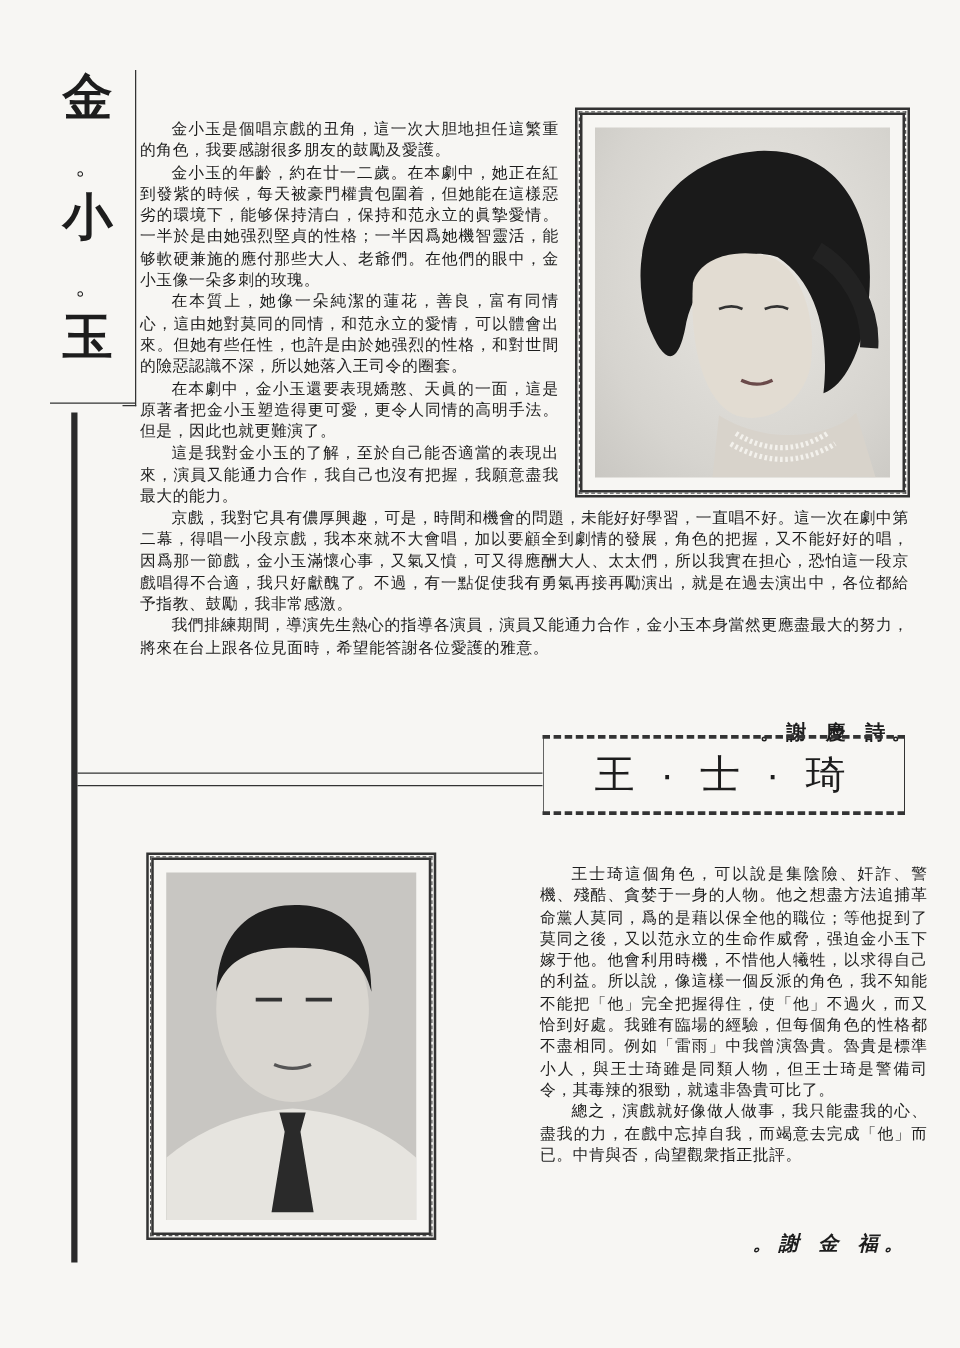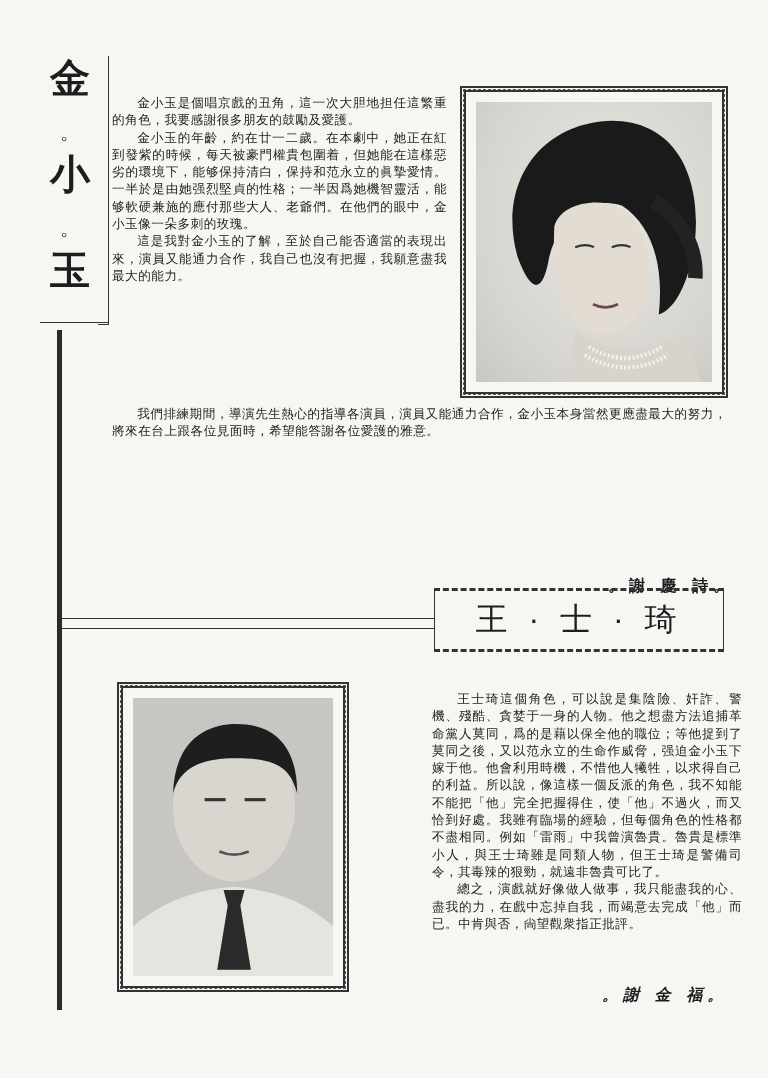--- a/index.html
+++ b/index.html
@@ -54,40 +54,43 @@
   <span class="dot">。</span>
   <span class="ch">玉</span>
 </div>
 <div class="abs vbracket"></div>
 <div class="abs vbracket-bottom"></div>
 <div class="abs thickbar"></div>
 
 <div class="abs body-text sec1-col">
   <p>金小玉是個唱京戲的丑角，這一次大胆地担任這繁重的角色，我要感謝很多朋友的鼓勵及愛護。</p>
   <p>金小玉的年齡，約在廿一二歲。在本劇中，她正在紅到發紫的時候，每天被豪門權貴包圍着，但她能在這樣惡劣的環境下，能够保持清白，保持和范永立的眞摯愛情。一半於是由她强烈堅貞的性格；一半因爲她機智靈活，能够軟硬兼施的應付那些大人、老爺們。在他們的眼中，金小玉像一朵多刺的玫瑰。</p>
+  <p>在本質上，她像一朵純潔的蓮花，善良，富有同情心，這由她對莫同的同情，和范永立的愛情，可以體會出來。但她有些任性，也許是由於她强烈的性格，和對世間的險惡認識不深，所以她落入王司令的圈套。</p>
+  <p>在本劇中，金小玉還要表現嬌憨、天眞的一面，這是原著者把金小玉塑造得更可愛，更令人同情的高明手法。但是，因此也就更難演了。</p>
   <p>這是我對金小玉的了解，至於自己能否適當的表現出來，演員又能通力合作，我自己也沒有把握，我願意盡我最大的能力。</p>
 </div>
 
 <div class="abs frame frame1">
   <div class="photo photo1">
     <svg width="100%" height="100%" viewBox="0 0 226 270" preserveAspectRatio="none">
       <path d="M40,150 C20,80 60,20 130,18 C190,18 215,70 210,130 C205,175 190,200 175,205 C180,160 170,120 140,100 C110,90 80,110 70,150 C65,180 55,190 40,150 Z" fill="#1a1a1a"></path>
       <path d="M75,120 C80,100 110,92 135,100 C160,110 170,150 165,185 C158,215 130,230 108,222 C88,214 72,180 75,120 Z" fill="#e2dcd2"></path>
       <path d="M95,140 q10,-4 18,0" stroke="#333" stroke-width="2" fill="none"></path>
       <path d="M130,140 q10,-4 18,0" stroke="#333" stroke-width="2" fill="none"></path>
       <path d="M112,195 q12,6 24,0" stroke="#6a4a4a" stroke-width="2.5" fill="none"></path>
       <path d="M95,222 L90,270 L215,270 L200,220 C180,240 130,245 95,222 Z" fill="#d8d3cb"></path>
       <path d="M108,236 q35,22 70,0" stroke="#f3f1ec" stroke-width="4" stroke-dasharray="2 2" fill="none"></path>
       <path d="M104,244 q40,24 80,0" stroke="#f3f1ec" stroke-width="4" stroke-dasharray="2 2" fill="none"></path>
       <path d="M170,95 C195,110 212,140 210,170" stroke="#222" stroke-width="14" fill="none"></path>
     </svg>
   </div>
 </div>
 
 <div class="abs body-text sec1-wide">
+  <p>京戲，我對它具有儂厚興趣，可是，時間和機會的問題，未能好好學習，一直唱不好。這一次在劇中第二幕，得唱一小段京戲，我本來就不大會唱，加以要顧全到劇情的發展，角色的把握，又不能好好的唱，因爲那一節戲，金小玉滿懷心事，又氣又憤，可又得應酬大人、太太們，所以我實在担心，恐怕這一段京戲唱得不合適，我只好獻醜了。不過，有一點促使我有勇氣再接再勵演出，就是在過去演出中，各位都給予指教、鼓勵，我非常感激。</p>
   <p>我們排練期間，導演先生熱心的指導各演員，演員又能通力合作，金小玉本身當然更應盡最大的努力，將來在台上跟各位見面時，希望能答謝各位愛護的雅意。</p>
 </div>
 <div class="abs sig sig1">。謝 慶 詩。</div>
 
 <div class="abs hline1"></div>
 <div class="abs hline2"></div>
 <div class="abs namebox">王 · 士 · 琦</div>
 
 <div class="abs frame frame2">
   <div class="photo photo2">

